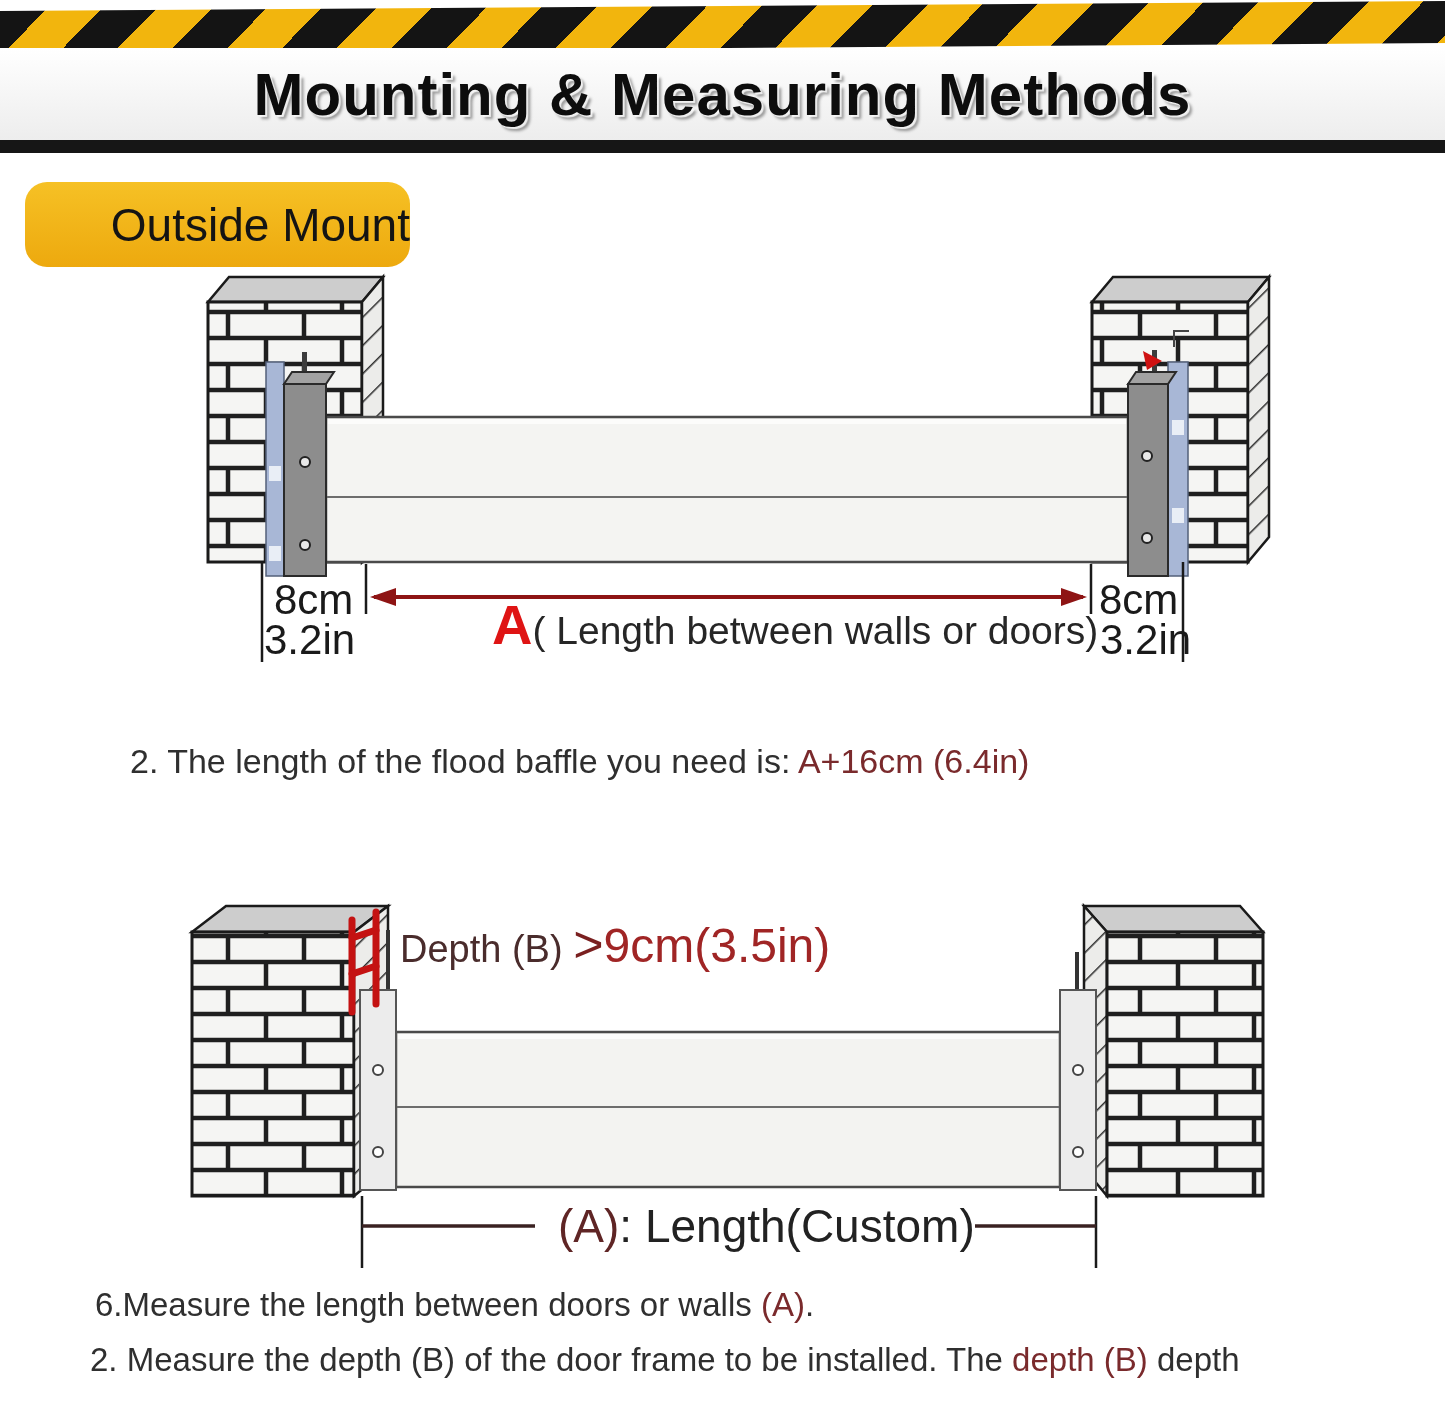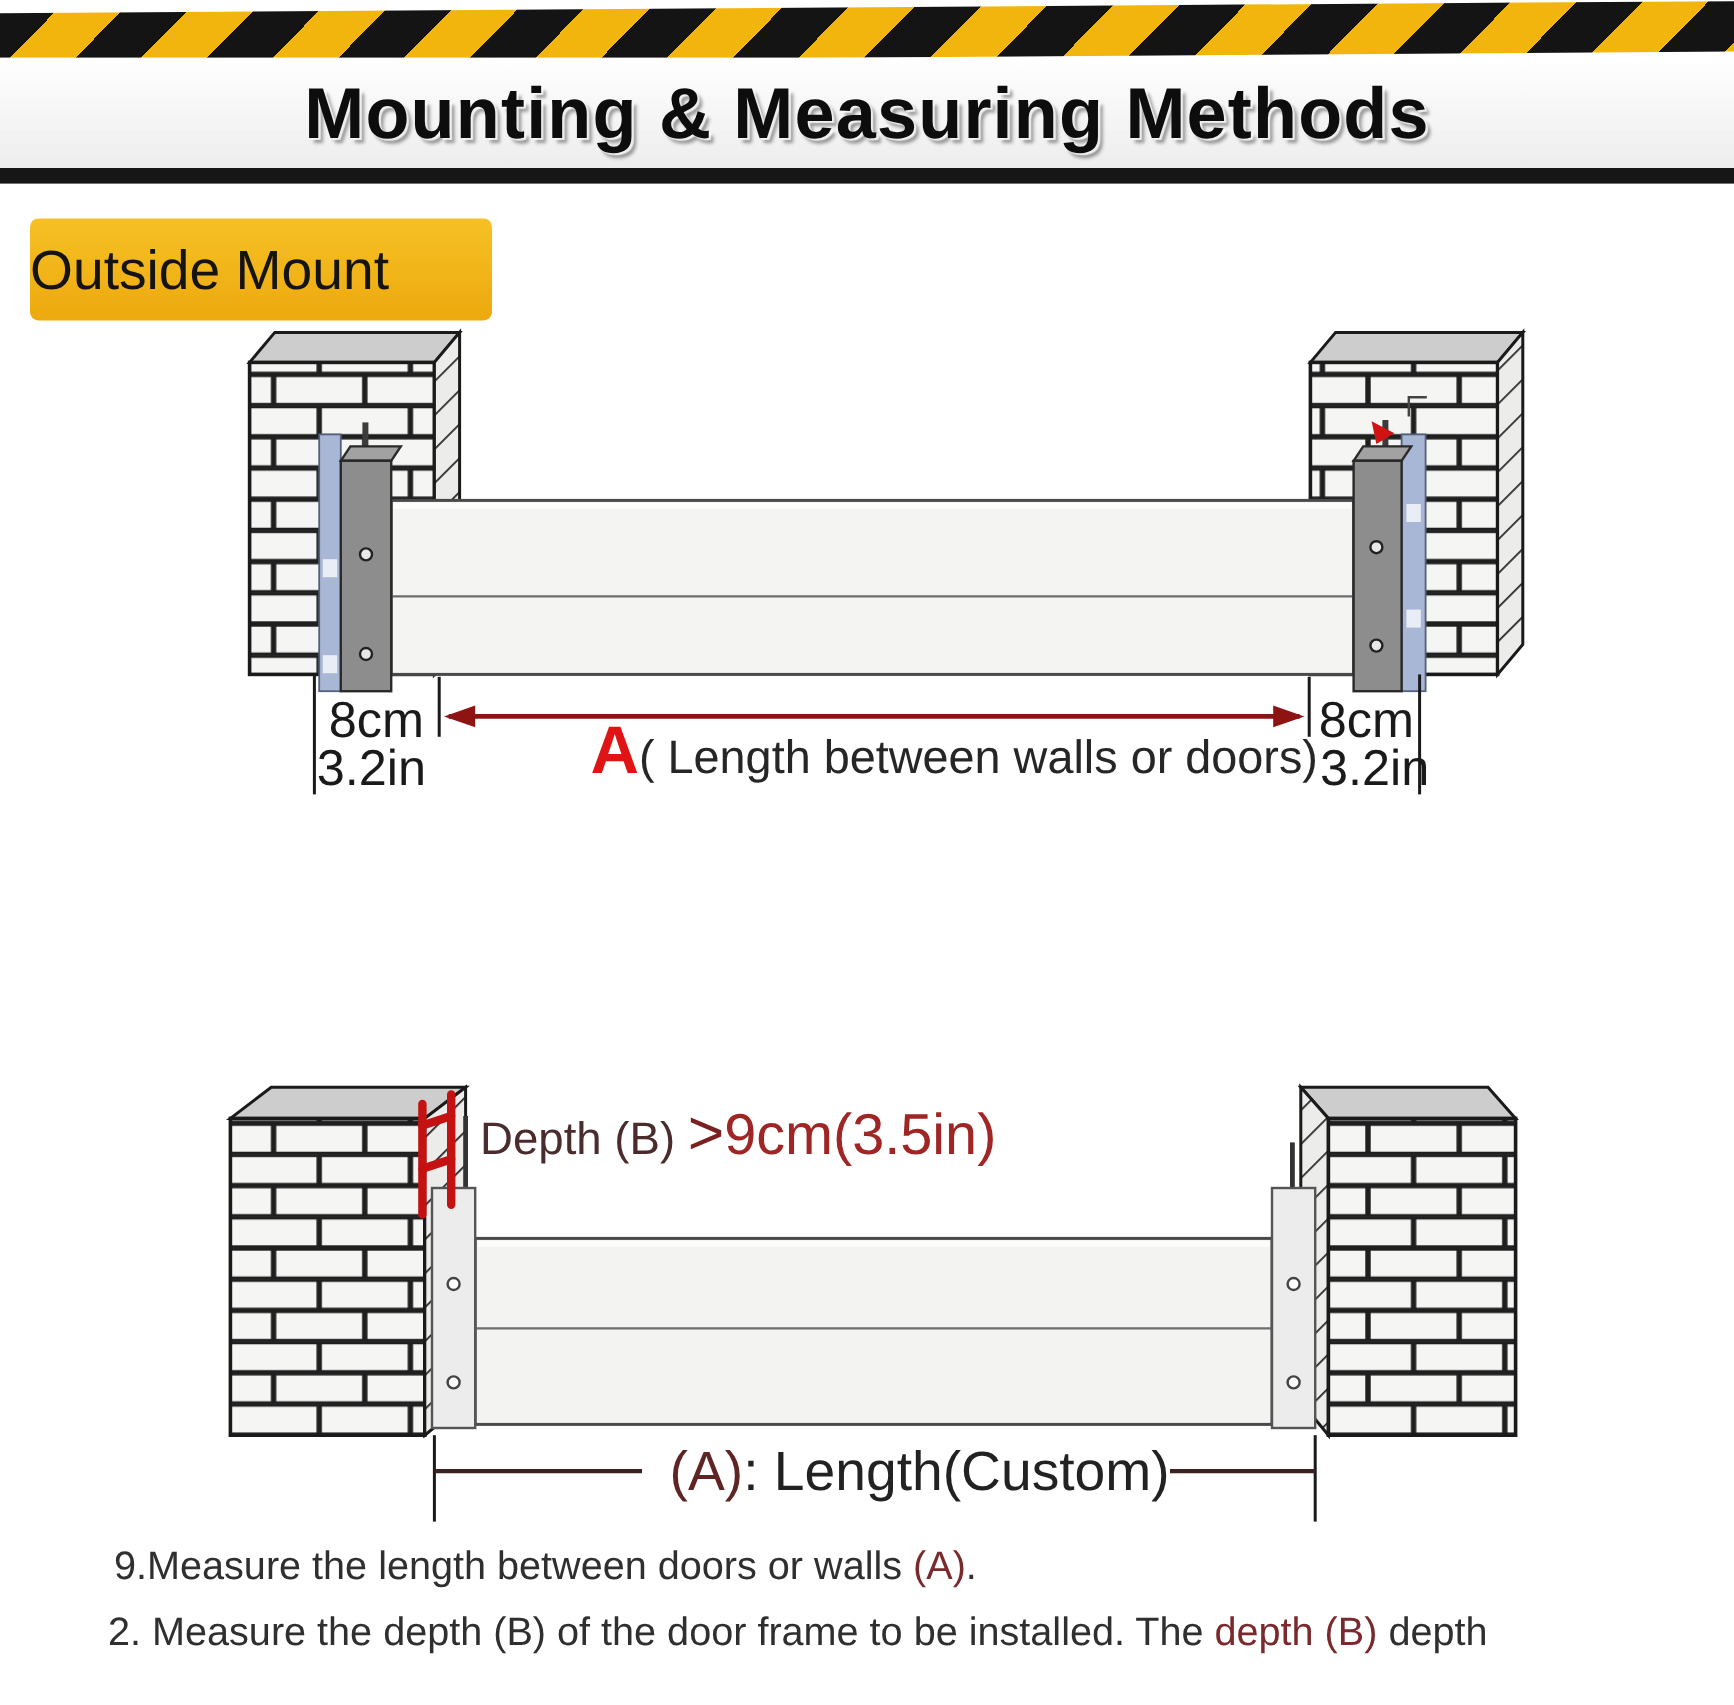--- a/index.html
+++ b/index.html
@@ -8,22 +8,22 @@
   
   .stripes{position:absolute;top:6px;left:-10px;right:-10px;height:42px;
            background:repeating-linear-gradient(135deg,#141414 0 39px,#f2b50d 39px 78px);
            transform:rotate(-0.4deg);}
   .titleband{position:absolute;top:48px;left:0;width:100%;height:92px;
              background:linear-gradient(#ffffff,#ededed);display:flex;align-items:center;justify-content:center;}
   .pagetitle{font-size:60px;font-weight:800;color:#0d0d0d;letter-spacing:1px;
              text-shadow:2px 2px 1px rgba(255,255,255,.85), 4px 4px 3px rgba(0,0,0,.38);}
   .blackbar{position:absolute;top:140px;left:0;width:100%;height:13px;background:#161616;}
   
-  .badge{position:absolute;left:25px;width:385px;height:85px;border-radius:7px;
-         background:linear-gradient(#f6c125,#eda90e);display:flex;align-items:center;justify-content:flex-start;
+  .badge{position:absolute;left:25px;width:385px;height:85px;border-radius:22px;
+         background:linear-gradient(#f6c125,#eda90e);display:flex;align-items:center;justify-content:flex-end;
          font-size:46px;color:#141414;}
   
   .step{position:absolute;font-size:34px;color:#2f2f2f;white-space:nowrap;}
   .step .mr{color:#7a2a2c;}
   .step-in{font-size:33px;}
   svg{position:absolute;left:0;}
   svg text{font-family:"Liberation Sans", sans-serif;}
 </style>
 </head>
 <body>
@@ -111,20 +111,23 @@
         <line x1="374" y1="597" x2="1083" y2="597" stroke="#8e1414" stroke-width="4"></line>
         <polygon points="370,597 396,588 396,606" fill="#8e1414"></polygon>
         <polygon points="1087,597 1061,588 1061,606" fill="#8e1414"></polygon>
       </g>
       <text x="492" y="644">
         <tspan font-size="56" font-weight="bold" fill="#df1414">A</tspan><tspan font-size="39" fill="#262626">( Length between walls or doors)</tspan>
       </text>
     </g>
   </svg>
 
+  <div class="step" style="top:742px;left:130px">
+    <span>2. The length of the flood baffle you need is: </span><span class="mr">A+16cm (6.4in)</span>
+  </div>
 
 
   <svg viewBox="0 895 1445 380" width="1445" height="380" style="top:895px">
 
     <g>
       <polygon points="192,932 354,932 388,906 226,906" fill="#cdcdcd" stroke="#1a1a1a" stroke-width="2.5"></polygon>
       <rect x="192" y="932" width="162" height="264" fill="url(#brick)" stroke="#1a1a1a" stroke-width="3"></rect>
       <polygon points="354,932 388,906 388,1168 354,1196" fill="url(#hatch)" stroke="#1a1a1a" stroke-width="2.5"></polygon>
     </g>
 
@@ -170,19 +173,19 @@
       <line x1="1096" y1="1196" x2="1096" y2="1268" stroke="#1a1a1a" stroke-width="2.5"></line>
       <line x1="362" y1="1226" x2="535" y2="1226" stroke="#3a2222" stroke-width="3.5"></line>
       <line x1="975" y1="1226" x2="1096" y2="1226" stroke="#3a2222" stroke-width="3.5"></line>
       <text x="558" y="1242">
         <tspan font-size="46" fill="#5f2525">(A)</tspan><tspan font-size="46" fill="#222222">: Length(Custom)</tspan>
       </text>
     </g>
   </svg>
 
   <div class="step step-in" style="top:1286px;left:95px">
-    <span>9.Measure the length between doors or walls </span><span class="mr">(A)</span><span>.</span>
+    <span>6.Measure the length between doors or walls </span><span class="mr">(A)</span><span>.</span>
   </div>
   <div class="step step-in" style="top:1341px;left:90px">
     <span>2. Measure the depth (B) of the door frame to be installed. The </span><span class="mr">depth (B)</span><span> depth</span>
   </div>
 
 </div>
 
 </body></html>

